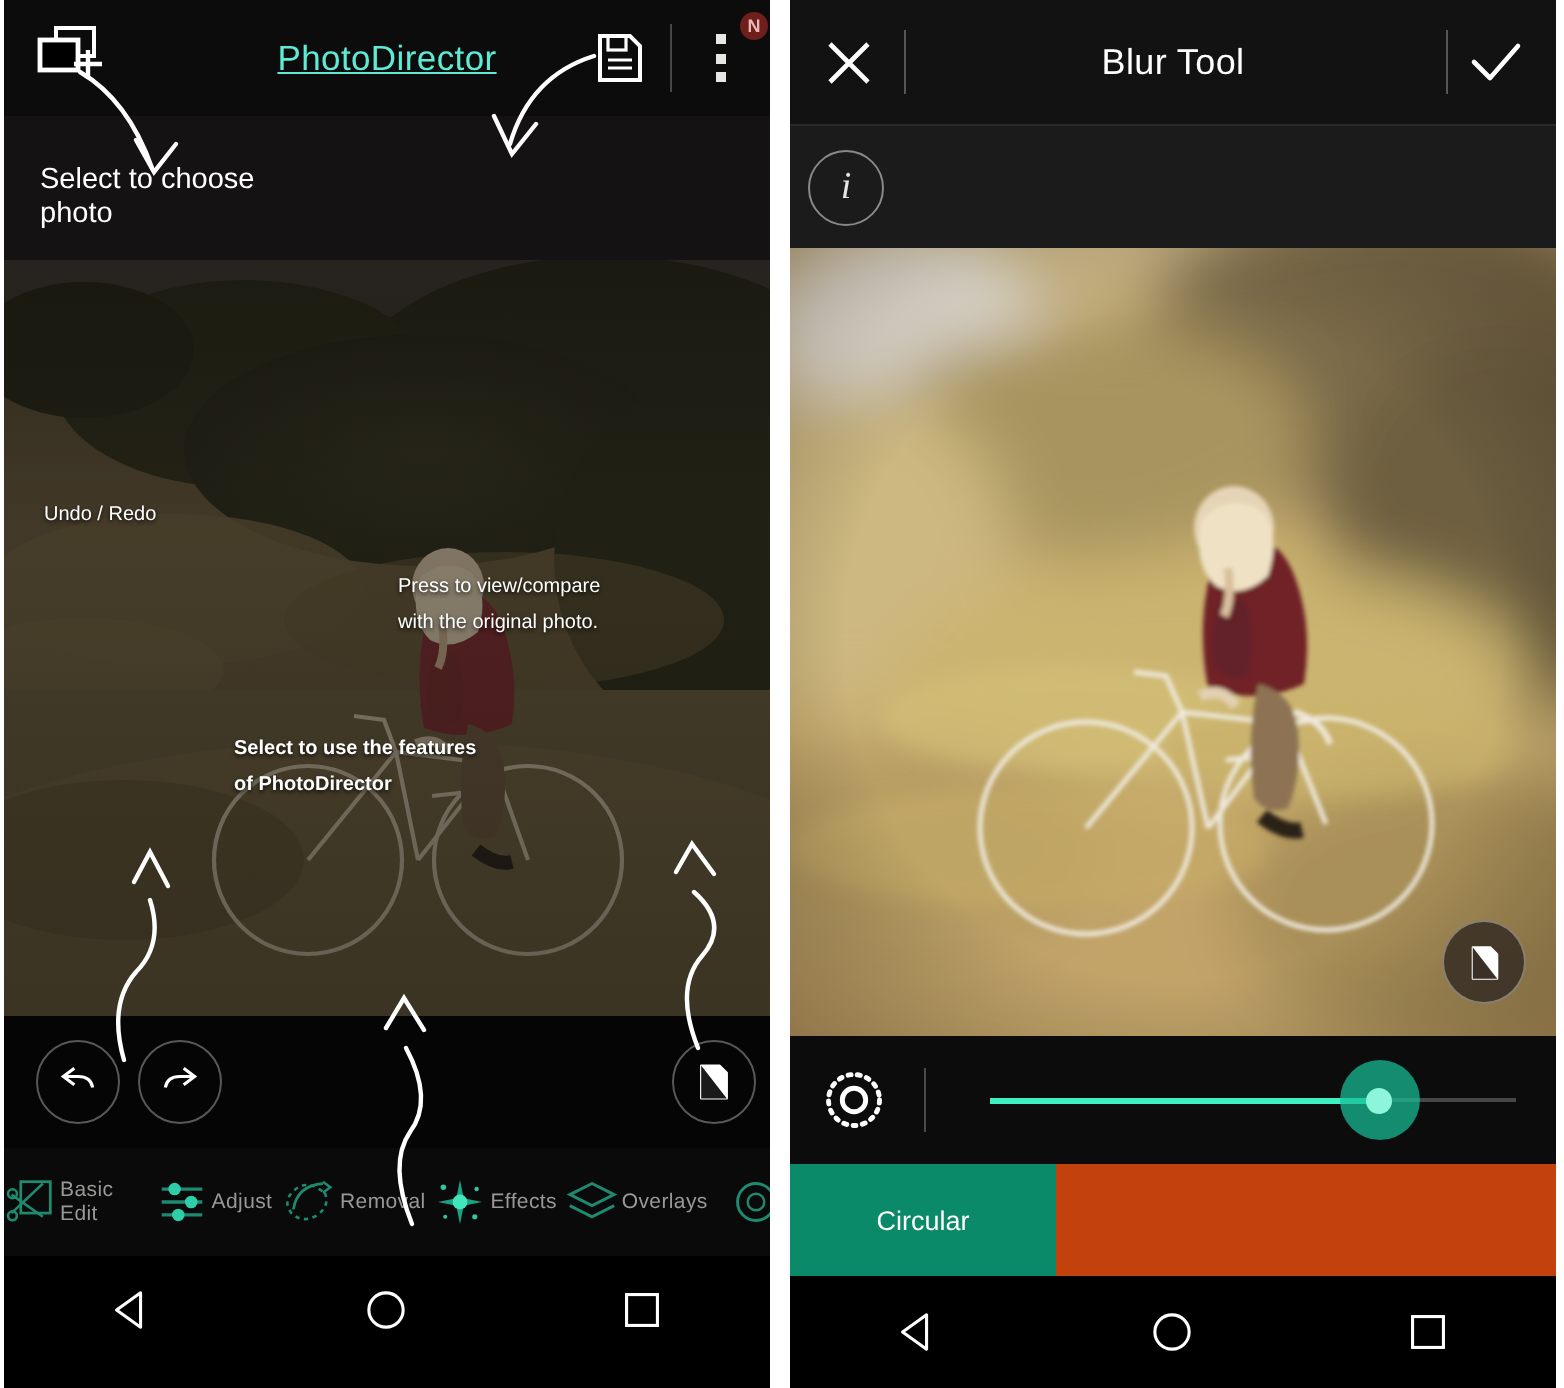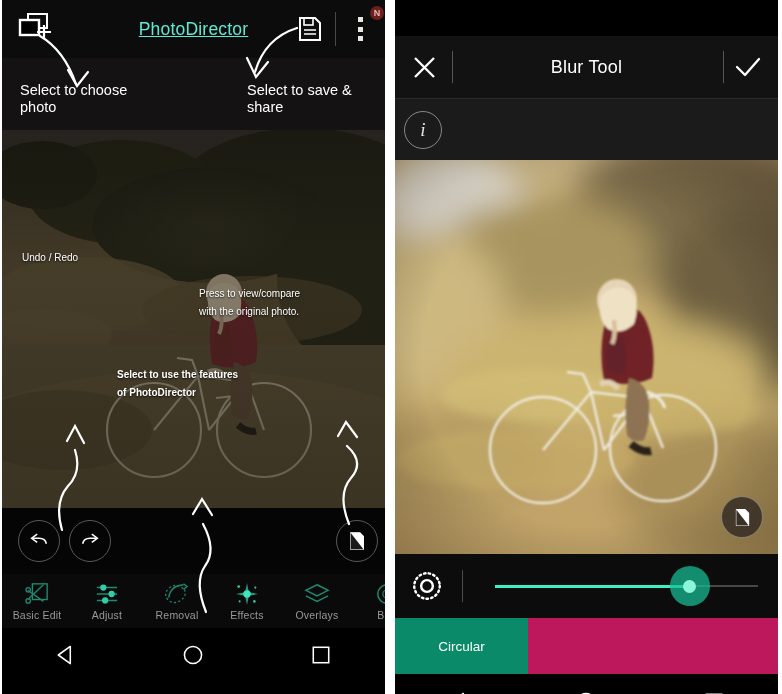--- a/index.html
+++ b/index.html
@@ -132,35 +132,35 @@
     position:relative;
     height:54px;
     background:#0a0a0a;
     display:flex;
     align-items:center;
     overflow:hidden;
   }
   .rail-item{
     flex:0 0 70px;
     height:54px;
-    display:flex; flex-direction:column;
+    display:flex; flex-direction:row;
     align-items:center; justify-content:center;
-    gap:2px; cursor:pointer;text-align:center;
+    gap:2px; cursor:pointer;
   }
   .rail-ico{ height:26px; display:flex; align-items:center; justify-content:center; }
   .rail-lbl{
     font-size:10.5px; color:#9a9896; letter-spacing:.2px;
   }
 
   
   .r-appbar{
     position:relative;
     height:62px;
     background:#121212;
-    display:flex; align-items:center; justify-content:center;margin-top:36px;
+    display:flex; align-items:center; justify-content:center;
   }
   .r-title{ color:#fff; font-size:18px; letter-spacing:.2px; }
   .x-btn{
     position:absolute; left:17px; top:19px;
     width:25px; height:25px; cursor:pointer;
   }
   .check-btn{
     position:absolute; right:16px; top:19px;
     width:28px; height:25px; cursor:pointer;
   }
@@ -227,21 +227,21 @@
     top:-19px;
   }
   .s-thumb{
     position:absolute; width:13px; height:13px; border-radius:50%;
     background:#8df5da; top:-5px;
   }
 
   .r-tabs{
     position:relative;
     height:56px;
-    background:#be185d;
+    background:#c2410c;
     display:flex;
   }
   .tab{
     flex:1;
     display:flex; align-items:center; justify-content:center;
     font-size:13.5px;
     color:#7fe8c8;
     cursor:pointer;
     position:relative;
   }
@@ -303,22 +303,20 @@
         <i></i>
           <i></i>
           <i></i>
       </div>
       <div class="nbadge">N</div>
     </div>
 
     <div class="l-hintband">
       <div class="hint h1">Select to choose
 photo</div>
-      <div class="hint h2">Select to save &amp;
-share</div>
     </div>
 
     <div class="l-photo">
       <svg class="scene" viewBox="0 0 383 378" preserveAspectRatio="xMidYMid slice">
         <defs>
           <linearGradient id="lsky" x1="0" y1="0" x2="0" y2="1">
             <stop offset="0" stop-color="#4a4640"></stop>
               <stop offset="1" stop-color="#3b3830"></stop>
           </linearGradient>
           <linearGradient id="lgnd" x1="0" y1="0" x2="0" y2="1">

